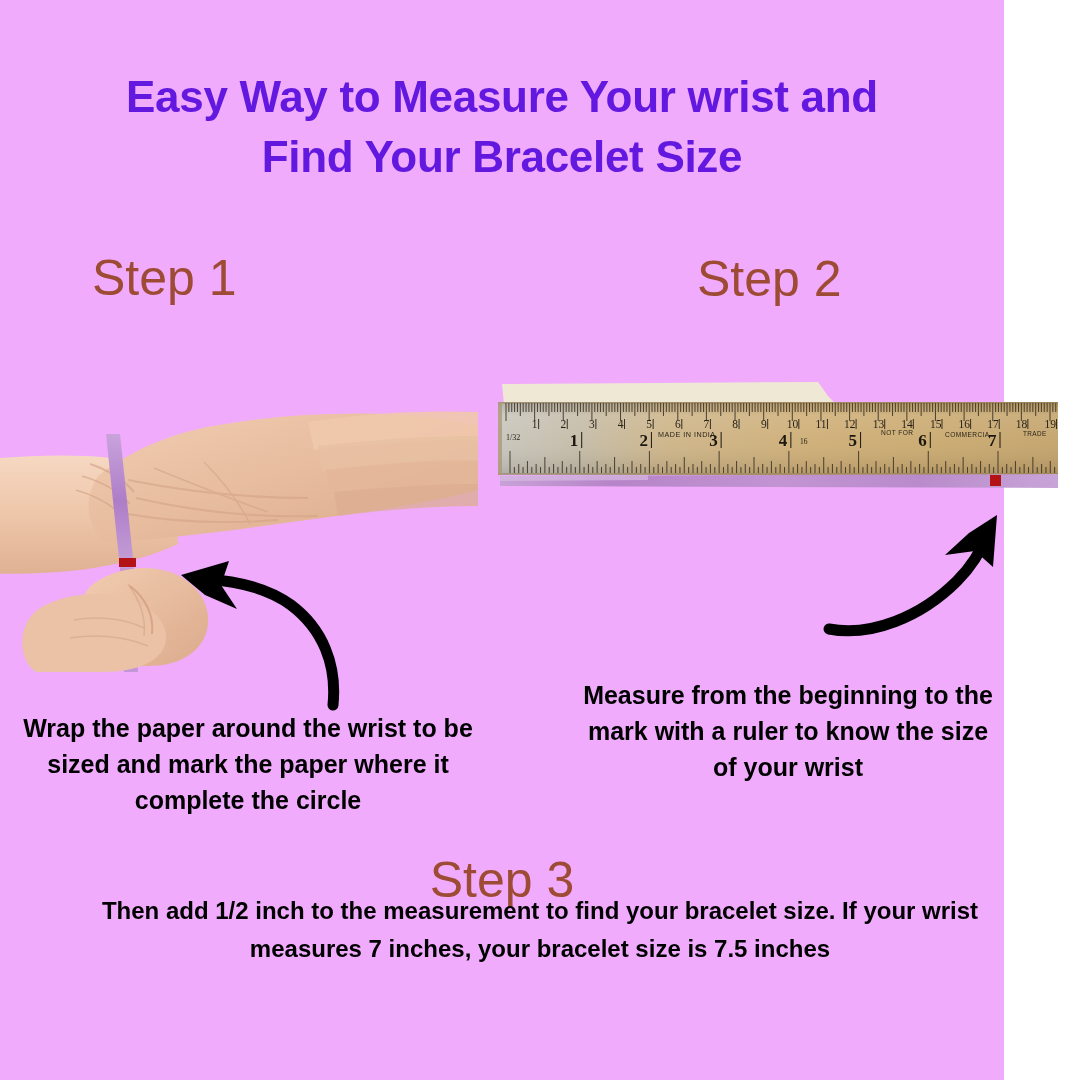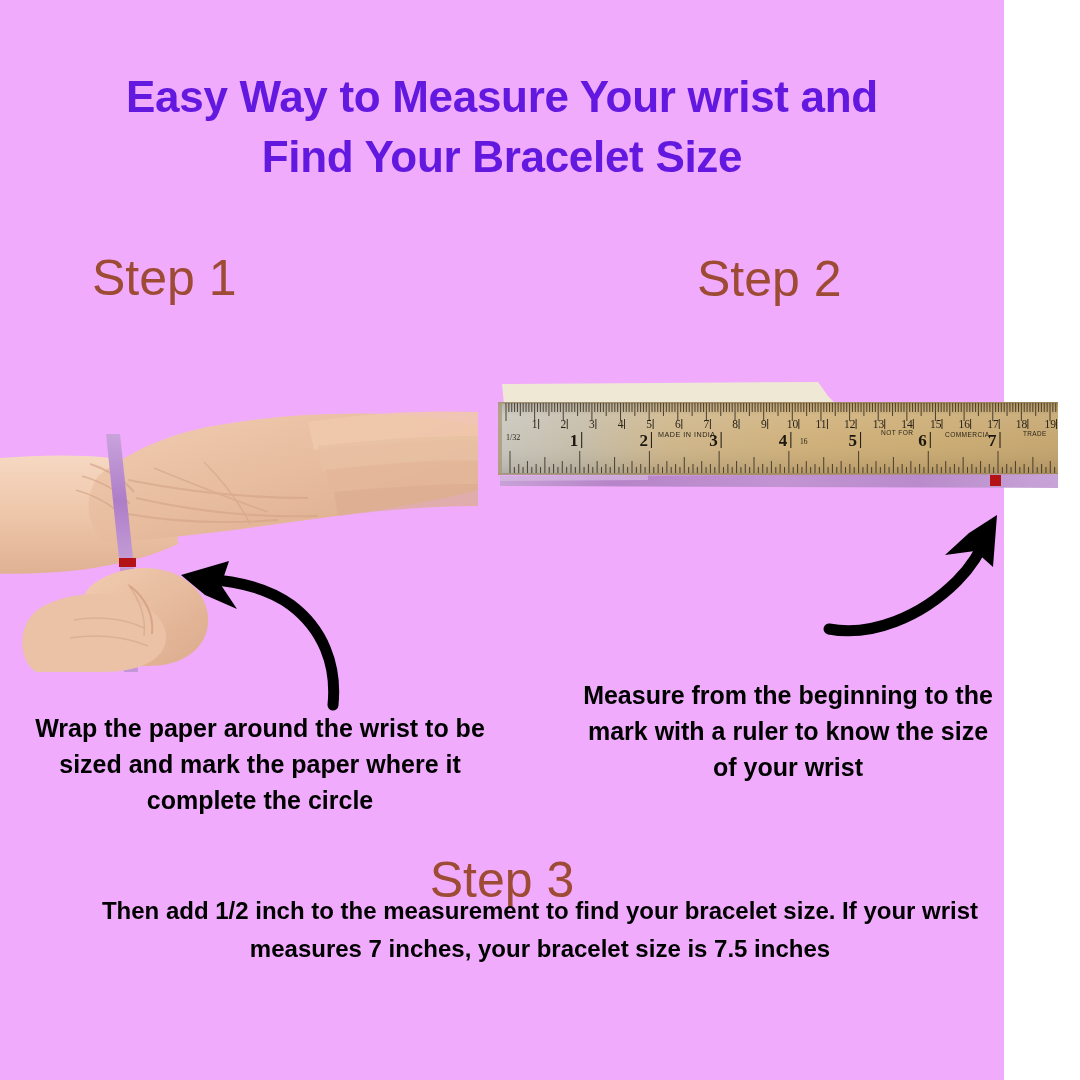--- a/index.html
+++ b/index.html
@@ -26,21 +26,21 @@
   }
   #step1-head{left:92px;top:250px;}
   #step2-head{left:697px;top:251px;}
   #step3-head{left:0;right:0;top:852px;text-align:center;}
 
   
   .caption{
     position:absolute;font-weight:bold;color:#000;
     font-size:25px;line-height:36px;text-align:center;
   }
-  #cap1{left:20px;top:710px;width:480px;}
+  #cap1{left:8px;top:710px;width:480px;}
   #cap2{left:578px;top:632px;width:420px;margin-top:45px;}
   #cap3{left:90px;top:892px;width:900px;font-size:24px;line-height:38px;}
 
   
   #hand-photo{position:absolute;left:-22px;top:372px;width:500px;height:300px;}
   #hand-photo svg{display:block;width:100%;height:100%;}
 
   
   #ruler-photo{position:absolute;left:498px;top:382px;width:560px;height:115px;}
   #ruler-photo svg{display:block;width:100%;height:100%;}

